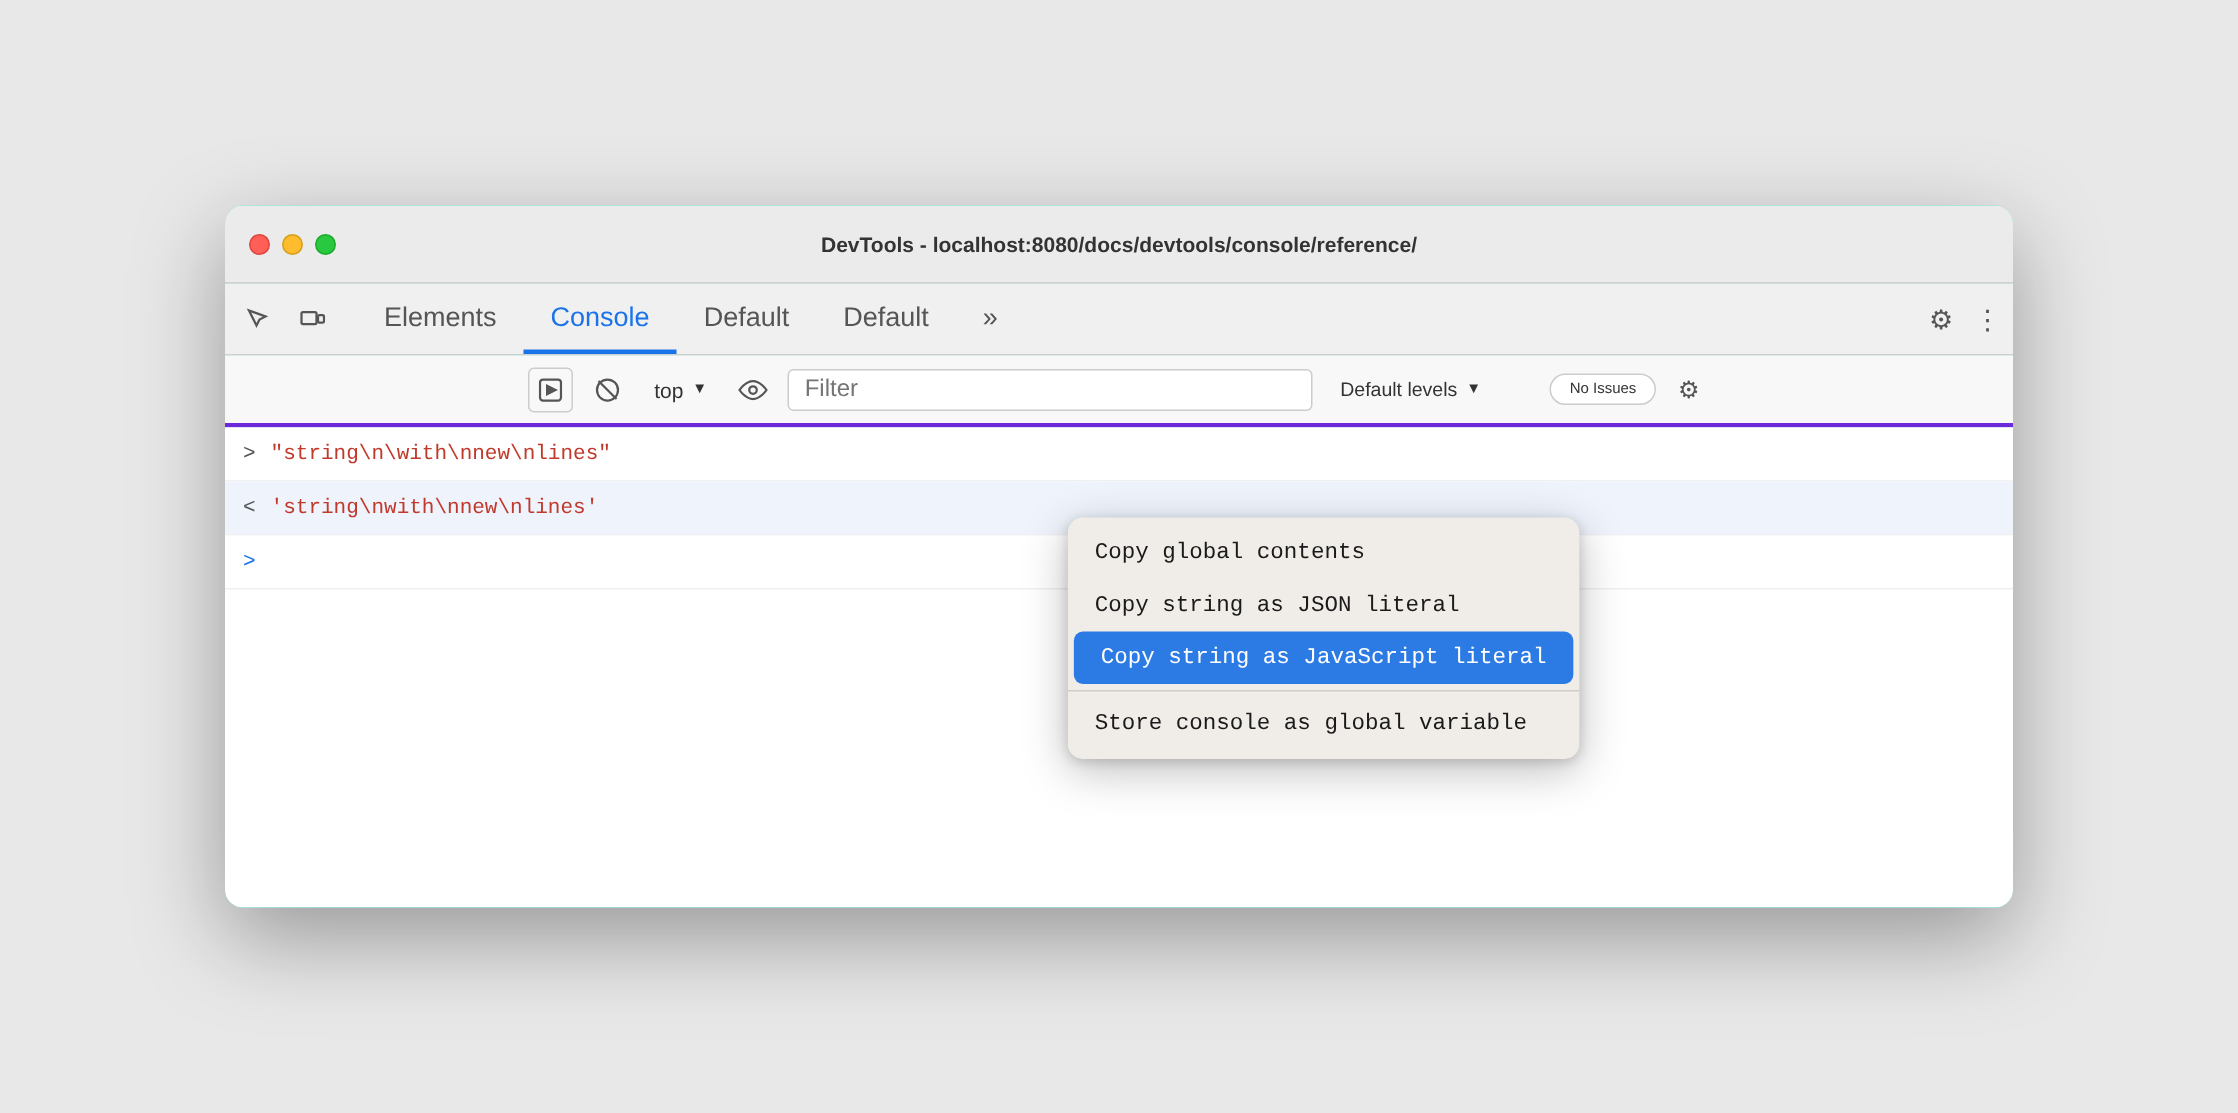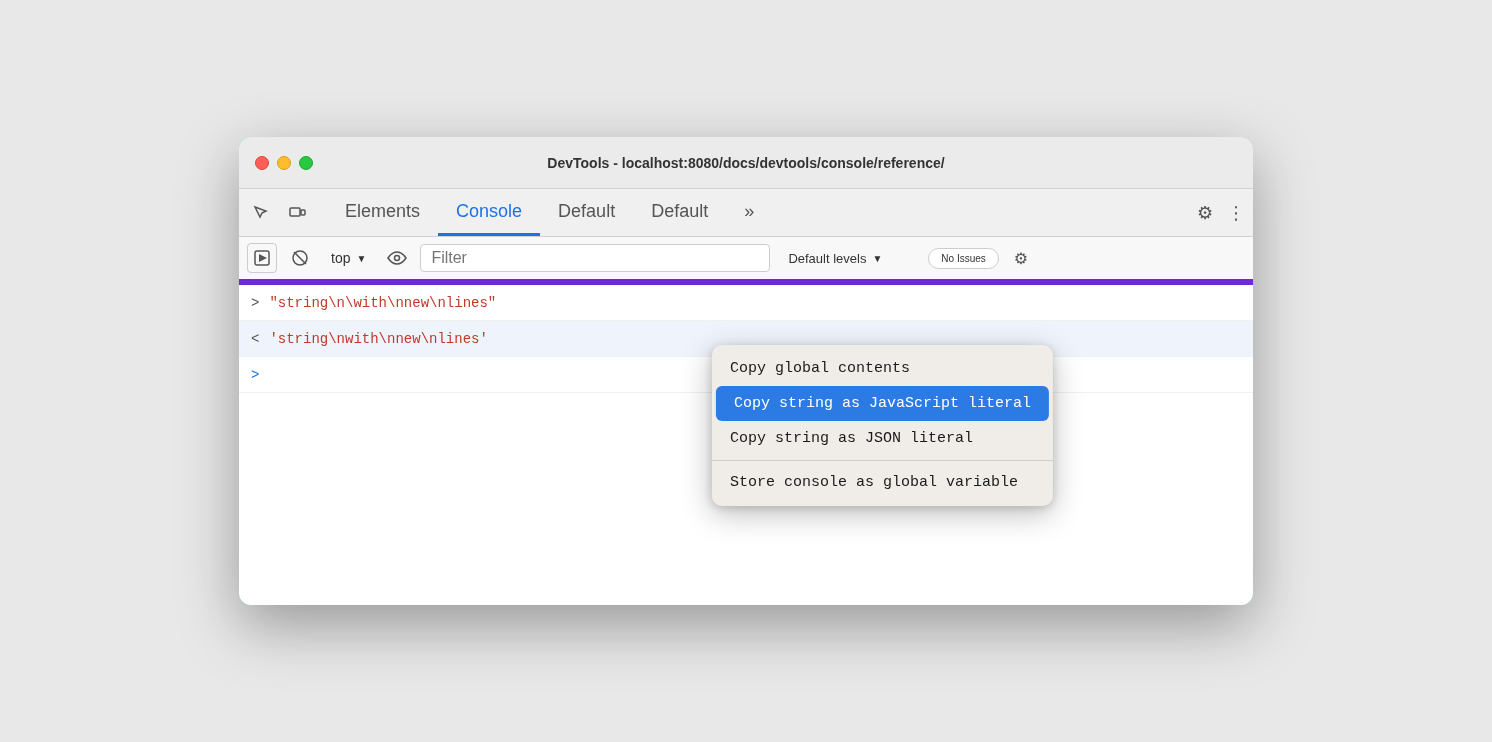--- a/index.html
+++ b/index.html
@@ -7,21 +7,21 @@
     body {
       background: #e8e8e8;
       display: flex;
       align-items: center;
       justify-content: center;
       min-height: 100vh;
       font-family: -apple-system, BlinkMacSystemFont, 'Helvetica Neue', Arial, sans-serif;
     }
 
     .window {
-      width: 1014px;
+      width: 1192px;
       background: #5eead4;
       border-radius: 12px;
       box-shadow: 0 20px 60px rgba(0,0,0,0.35);
       overflow: hidden;
     }
 
     
     .title-bar {
       background: #ebebeb;
       height: 52px;
@@ -134,21 +134,22 @@
     }
 
     
     .console-toolbar {
       background: #f8f8f8;
       height: 48px;
       display: flex;
       align-items: center;
       padding: 0 8px;
       gap: 8px;
-      border-bottom: 6px solid #6d28d9;
+      border-bottom: 3px solid #6d28d9;
+      justify-content: center;
     }
 
     .console-toolbar-btn {
       width: 30px;
       height: 30px;
       display: flex;
       align-items: center;
       justify-content: center;
       cursor: pointer;
       border-radius: 4px;
@@ -422,25 +423,25 @@
     </div>
 
     <div class="console-line empty-line">
       <span class="line-arrow prompt">&gt;</span>
     </div>
 
     <div class="context-menu">
       <div class="context-menu-item">
         <span>Copy global contents</span>
       </div>
+      <div class="context-menu-item">
+        <span>Copy string as JSON literal</span>
+      </div>
       <div class="context-menu-item active">
         <span>Copy string as JavaScript literal</span>
-      </div>
-      <div class="context-menu-item">
-        <span>Copy string as JSON literal</span>
       </div>
       <div class="context-menu-divider"></div>
       <div class="context-menu-item">
         <span>Store console as global variable</span>
       </div>
     </div>
 
   </div>
 
 </div>

